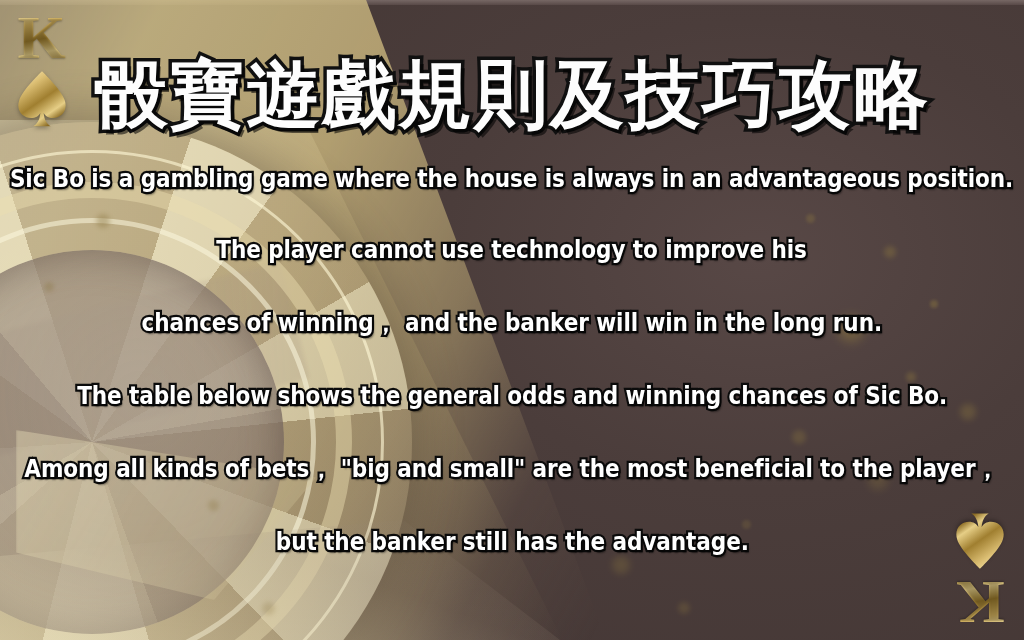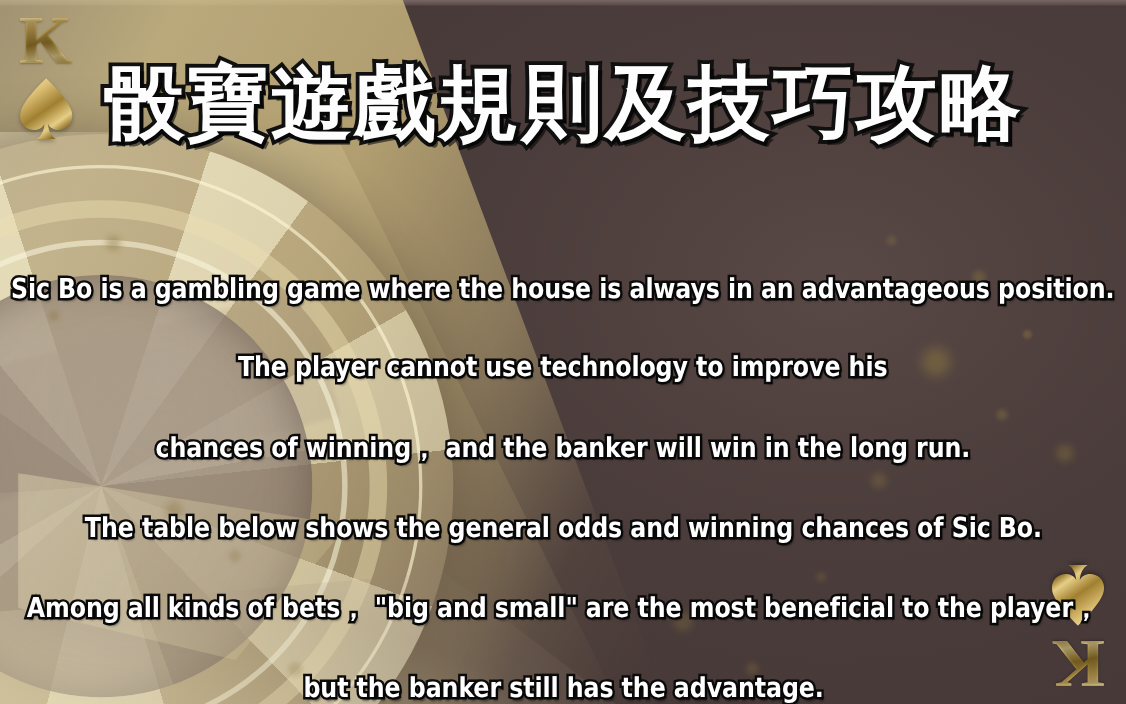--- a/index.html
+++ b/index.html
@@ -159,21 +159,20 @@
     width:56px; height:60px;
     position:relative;
   }
   .spade-svg{ width:100%; height:100%; display:block; filter:drop-shadow(0 2px 2px rgba(0,0,0,.3)); }
 
   
   .content{
     position:absolute; inset:0;
     display:flex; flex-direction:column; align-items:center;
     z-index:8;
-    justify-content:space-between;
   }
   .title{
     margin-top:56px;
     font-family:"DejaVu Sans", sans-serif;
     font-size:74px;
     font-weight:700;
     color:#fdfdfd;
     letter-spacing:2px;
     line-height:1.05;
     white-space:nowrap;

